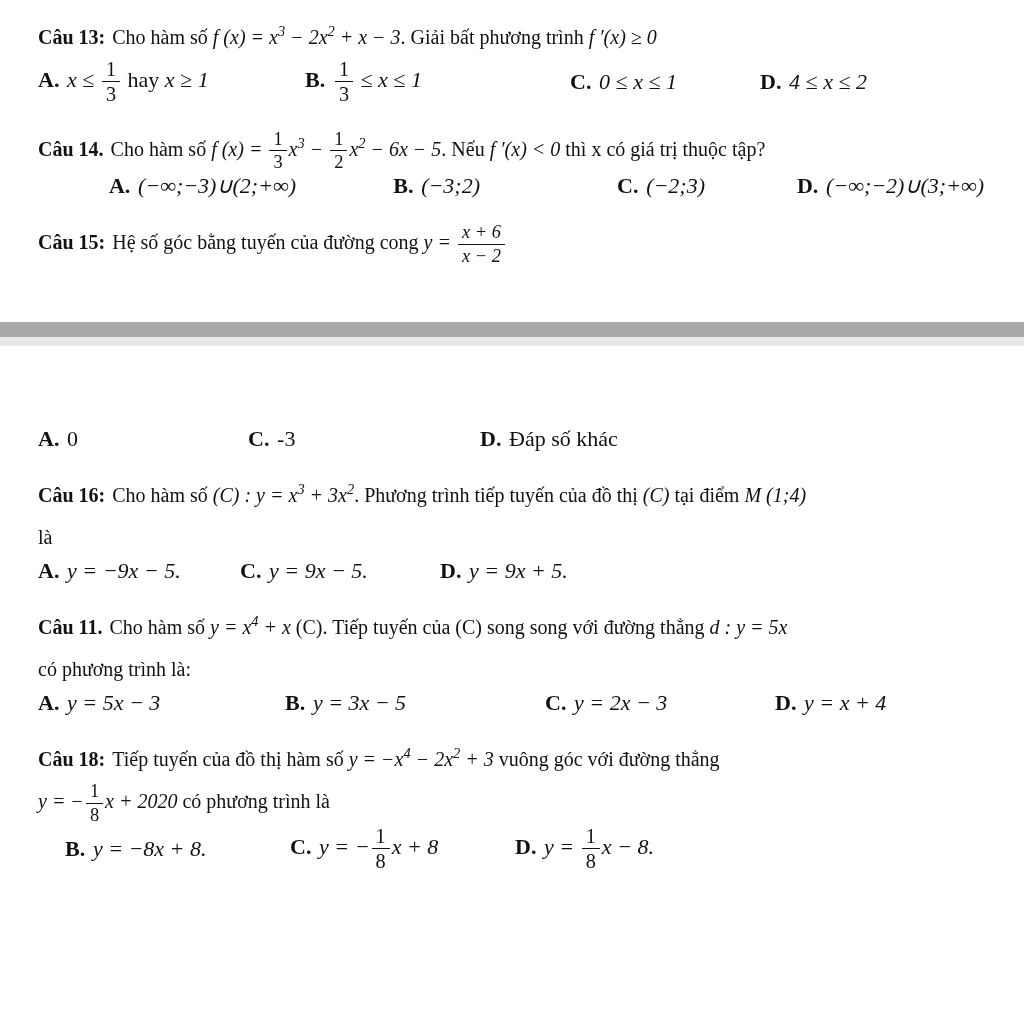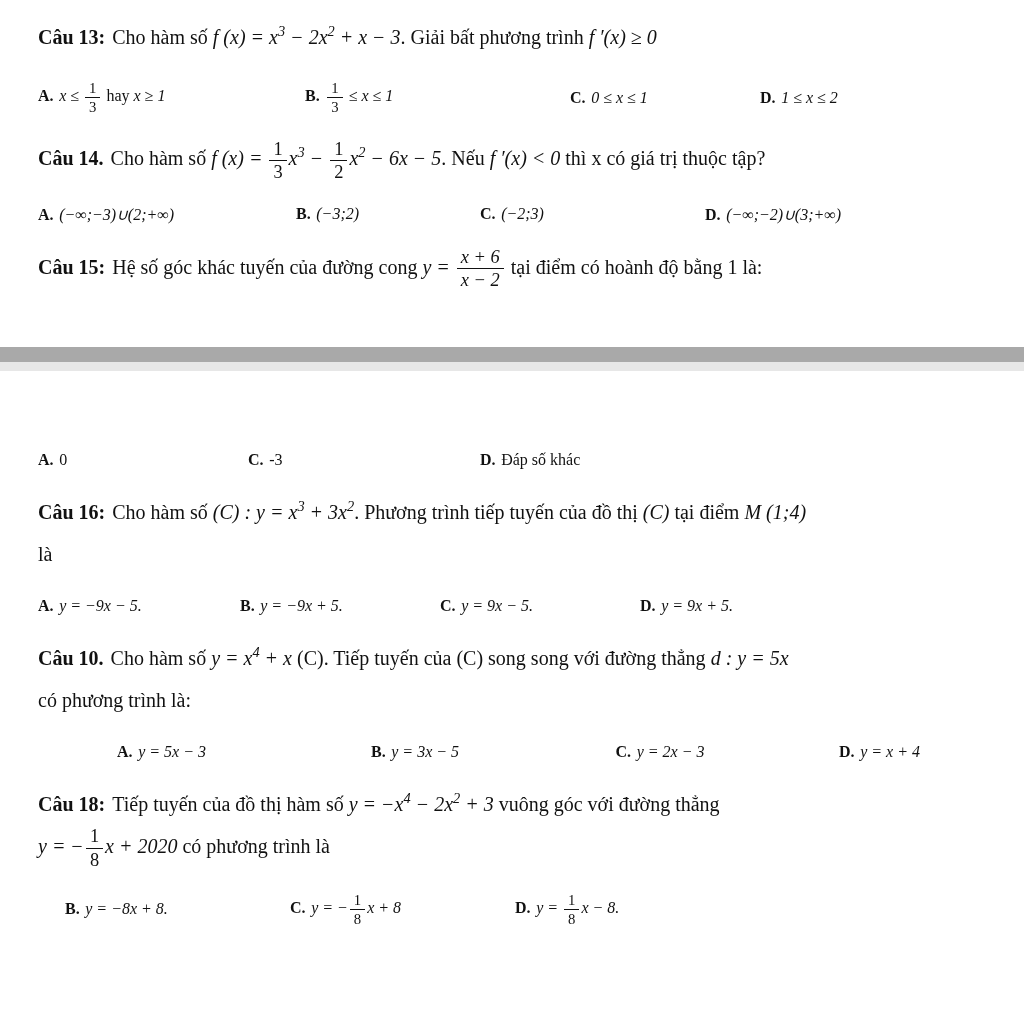--- a/index.html
+++ b/index.html
@@ -34,31 +34,30 @@
     line-height: 1.1;
     font-size: 0.92em;
     margin: 0 2px;
     text-align: center;
   }
   .frac .fnum { padding: 0 4px 1px 4px; border-bottom: 1.4px solid #111; }
   .frac .fden { padding: 1px 4px 0 4px; }
   .frac.ital { font-style: italic; }
   .options {
     display: grid;
-    font-size: 16px;
-    margin-top: 22px;
+    font-size: 22px;
     align-items: center;
   }
   .option { white-space: nowrap; overflow: visible; }
   .olabel { font-weight: bold; margin-right: 0.35em; }
   .cols-q13 { grid-template-columns: 267px 265px 190px auto; }
-  .cols-q14 { grid-template-columns: 258px 184px 225px auto; }
+  .cols-q14 { grid-template-columns: 258px 184px 225px auto; text-align: right; }
   .cols-q15 { grid-template-columns: 210px 232px 208px auto; }
   .cols-q16 { grid-template-columns: 202px 200px 200px auto; }
-  .cols-q17 { grid-template-columns: 247px 260px 230px auto; text-align: center; }
+  .cols-q17 { grid-template-columns: 247px 260px 230px auto; }
   .cols-q18 { grid-template-columns: 225px 225px 225px auto; padding-left: 27px; }
   .page-divider { margin: 56px -40px 80px -38px; }
   .divider-dark  { height: 15px; }
   .divider-light { height: 9px; }
 </style>
 </head>
 <body>
 
 <div class="page">
   <div id="question-list">
@@ -67,64 +66,63 @@
         <div class="options cols-q13">
           <div class="option"><b class="olabel">A.</b><span class="math">x ≤ </span><span class="frac">
               <span class="fnum">1</span>
               <span class="fden">3</span>
             </span><span class="txt"> hay </span><span class="math">x ≥ 1</span></div>
           <div class="option"><b class="olabel">B.</b><span class="frac">
               <span class="fnum">1</span>
               <span class="fden">3</span>
             </span><span class="math"> ≤ x ≤ 1</span></div>
           <div class="option"><b class="olabel">C.</b><span class="math">0 ≤ x ≤ 1</span></div>
-          <div class="option"><b class="olabel">D.</b><span class="math">1 ≤ x ≤ 2</span></div>
+          <div class="option"><b class="olabel">D.</b><span class="math">4 ≤ x ≤ 2</span></div>
         </div>
       </div>
       <div class="question">
         <div class="stem"><b class="qlabel">Câu 14.</b><span class="txt">Cho hàm số </span><span class="math">f (x) = </span><span class="frac">
             <span class="fnum">1</span>
             <span class="fden">3</span>
           </span><span class="math">x</span><sup class="msup">3</sup><span class="math"> − </span><span class="frac">
             <span class="fnum">1</span>
             <span class="fden">2</span>
           </span><span class="math">x</span><sup class="msup">2</sup><span class="math"> − 6x − 5</span><span class="txt">. Nếu </span><span class="math">f ′(x) &lt; 0</span><span class="txt"> thì x có giá trị thuộc tập?</span></div>
         <div class="options cols-q14">
           <div class="option"><b class="olabel">A.</b><span class="math">(−∞;−3)∪(2;+∞)</span></div>
           <div class="option"><b class="olabel">B.</b><span class="math">(−3;2)</span></div>
           <div class="option"><b class="olabel">C.</b><span class="math">(−2;3)</span></div>
           <div class="option"><b class="olabel">D.</b><span class="math">(−∞;−2)∪(3;+∞)</span></div>
         </div>
       </div>
       <div class="question">
-        <div class="stem"><b class="qlabel">Câu 15:</b><span class="txt">Hệ số góc khác tuyến của đường cong </span><span class="math">y = </span><span class="frac ital">
+        <div class="stem"><b class="qlabel">Câu 15:</b><span class="txt">Hệ số góc bằng tuyến của đường cong </span><span class="math">y = </span><span class="frac ital">
             <span class="fnum">x + 6</span>
             <span class="fden">x − 2</span>
-          </span><span class="txt"> tại điểm có hoành độ bằng 1 là:</span></div>
+          </span></div>
         <div class="page-divider">
           <div class="divider-dark" style="background: rgb(169, 169, 169);"></div>
           <div class="divider-light" style="background: rgb(231, 231, 231);"></div>
         </div>
         <div class="options cols-q15">
           <div class="option"><b class="olabel">A.</b><span class="txt">0</span></div>
           <div class="option"><b class="olabel">C.</b><span class="txt">-3</span></div>
           <div class="option"><b class="olabel">D.</b><span class="txt">Đáp số khác</span></div>
         </div>
       </div>
       <div class="question">
         <div class="stem"><b class="qlabel">Câu 16:</b><span class="txt">Cho hàm số </span><span class="math">(C) : y = x</span><sup class="msup">3</sup><span class="math"> + 3x</span><sup class="msup">2</sup><span class="txt">. Phương trình tiếp tuyến của đồ thị </span><span class="math">(C)</span><span class="txt"> tại điểm </span><span class="math">M (1;4)</span><br><span class="txt">là</span></div>
         <div class="options cols-q16">
           <div class="option"><b class="olabel">A.</b><span class="math">y = −9x − 5.</span></div>
-          <div class="option"><b class="olabel">B.</b><span class="math">y = −9x + 5.</span></div>
           <div class="option"><b class="olabel">C.</b><span class="math">y = 9x − 5.</span></div>
           <div class="option"><b class="olabel">D.</b><span class="math">y = 9x + 5.</span></div>
         </div>
       </div>
       <div class="question">
-        <div class="stem"><b class="qlabel">Câu 10.</b><span class="txt">Cho hàm số </span><span class="math">y = x</span><sup class="msup">4</sup><span class="math"> + x</span><span class="txt"> (C). Tiếp tuyến của (C) song song với đường thẳng </span><span class="math">d : y = 5x</span><br><span class="txt">có phương trình là:</span></div>
+        <div class="stem"><b class="qlabel">Câu 11.</b><span class="txt">Cho hàm số </span><span class="math">y = x</span><sup class="msup">4</sup><span class="math"> + x</span><span class="txt"> (C). Tiếp tuyến của (C) song song với đường thẳng </span><span class="math">d : y = 5x</span><br><span class="txt">có phương trình là:</span></div>
         <div class="options cols-q17">
           <div class="option"><b class="olabel">A.</b><span class="math">y = 5x − 3</span></div>
           <div class="option"><b class="olabel">B.</b><span class="math">y = 3x − 5</span></div>
           <div class="option"><b class="olabel">C.</b><span class="math">y = 2x − 3</span></div>
           <div class="option"><b class="olabel">D.</b><span class="math">y = x + 4</span></div>
         </div>
       </div>
       <div class="question">
         <div class="stem"><b class="qlabel">Câu 18:</b><span class="txt">Tiếp tuyến của đồ thị hàm số </span><span class="math">y = −x</span><sup class="msup">4</sup><span class="math"> − 2x</span><sup class="msup">2</sup><span class="math"> + 3</span><span class="txt"> vuông góc với đường thẳng</span><br><span class="math">y = −</span><span class="frac">
             <span class="fnum">1</span>

